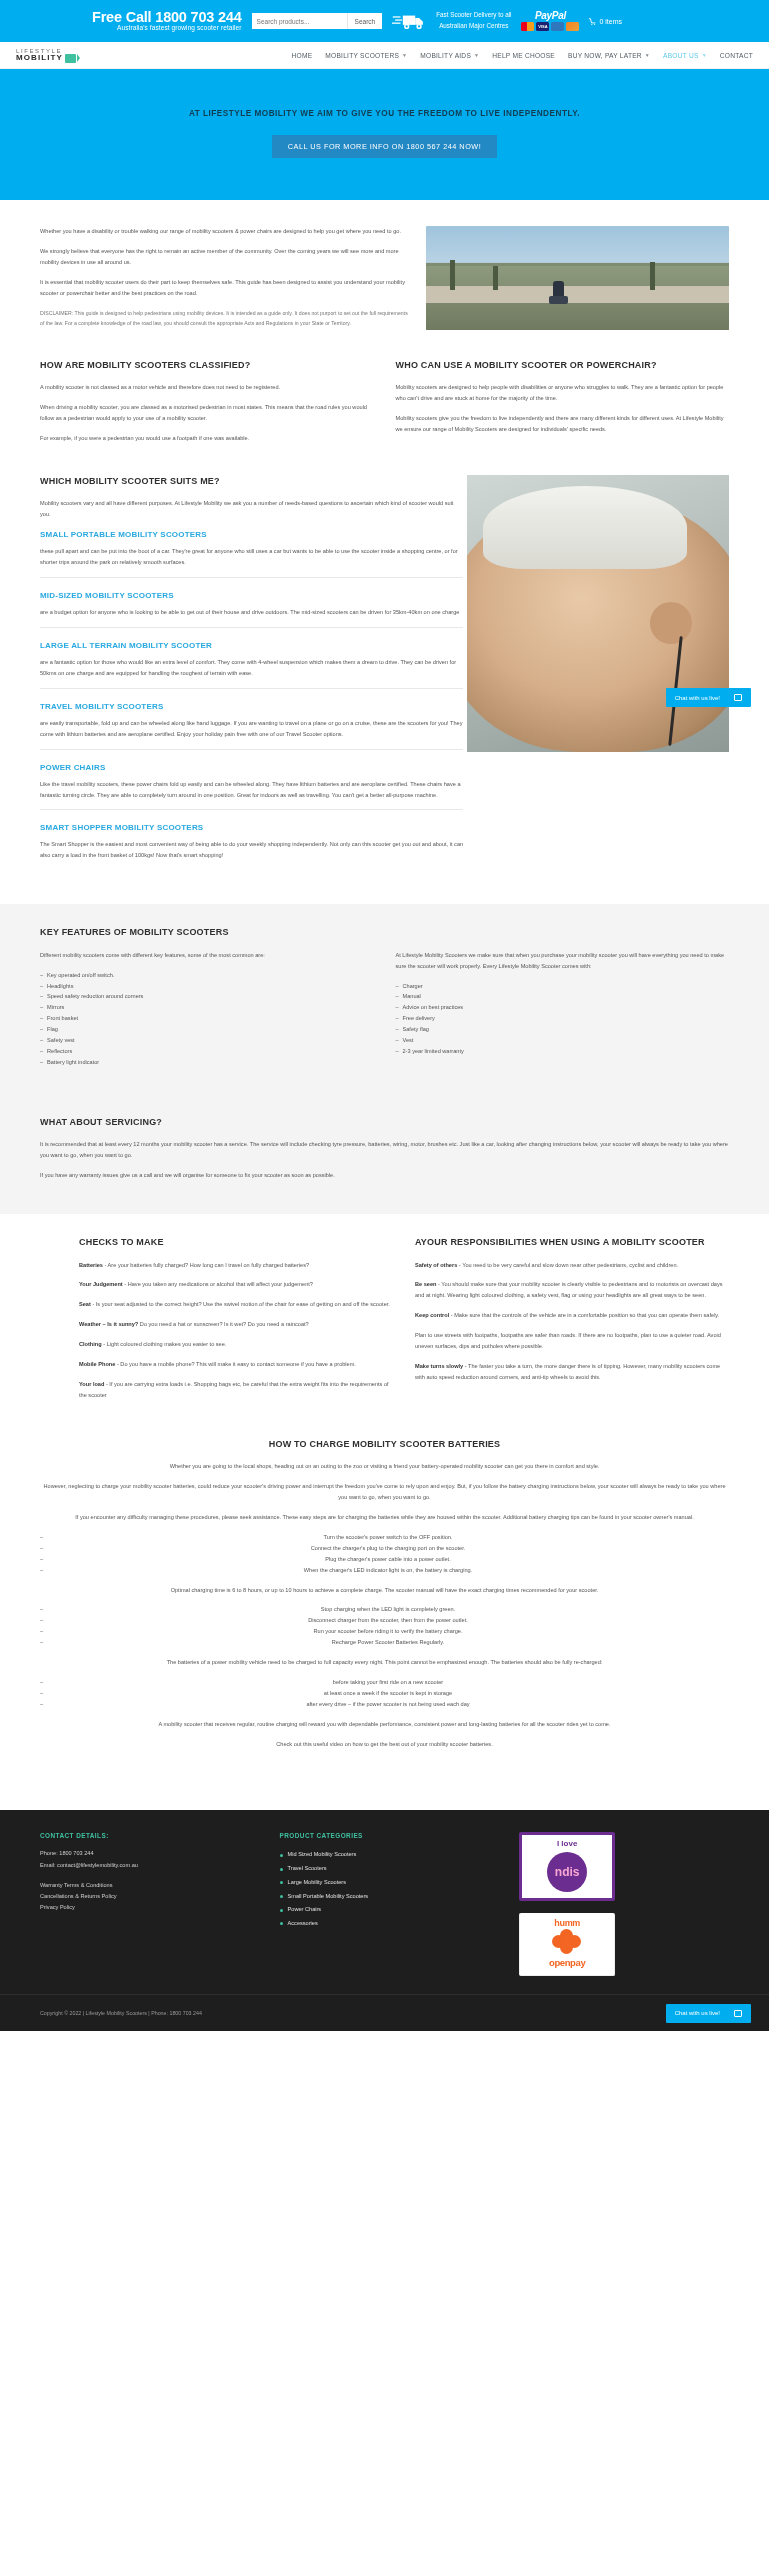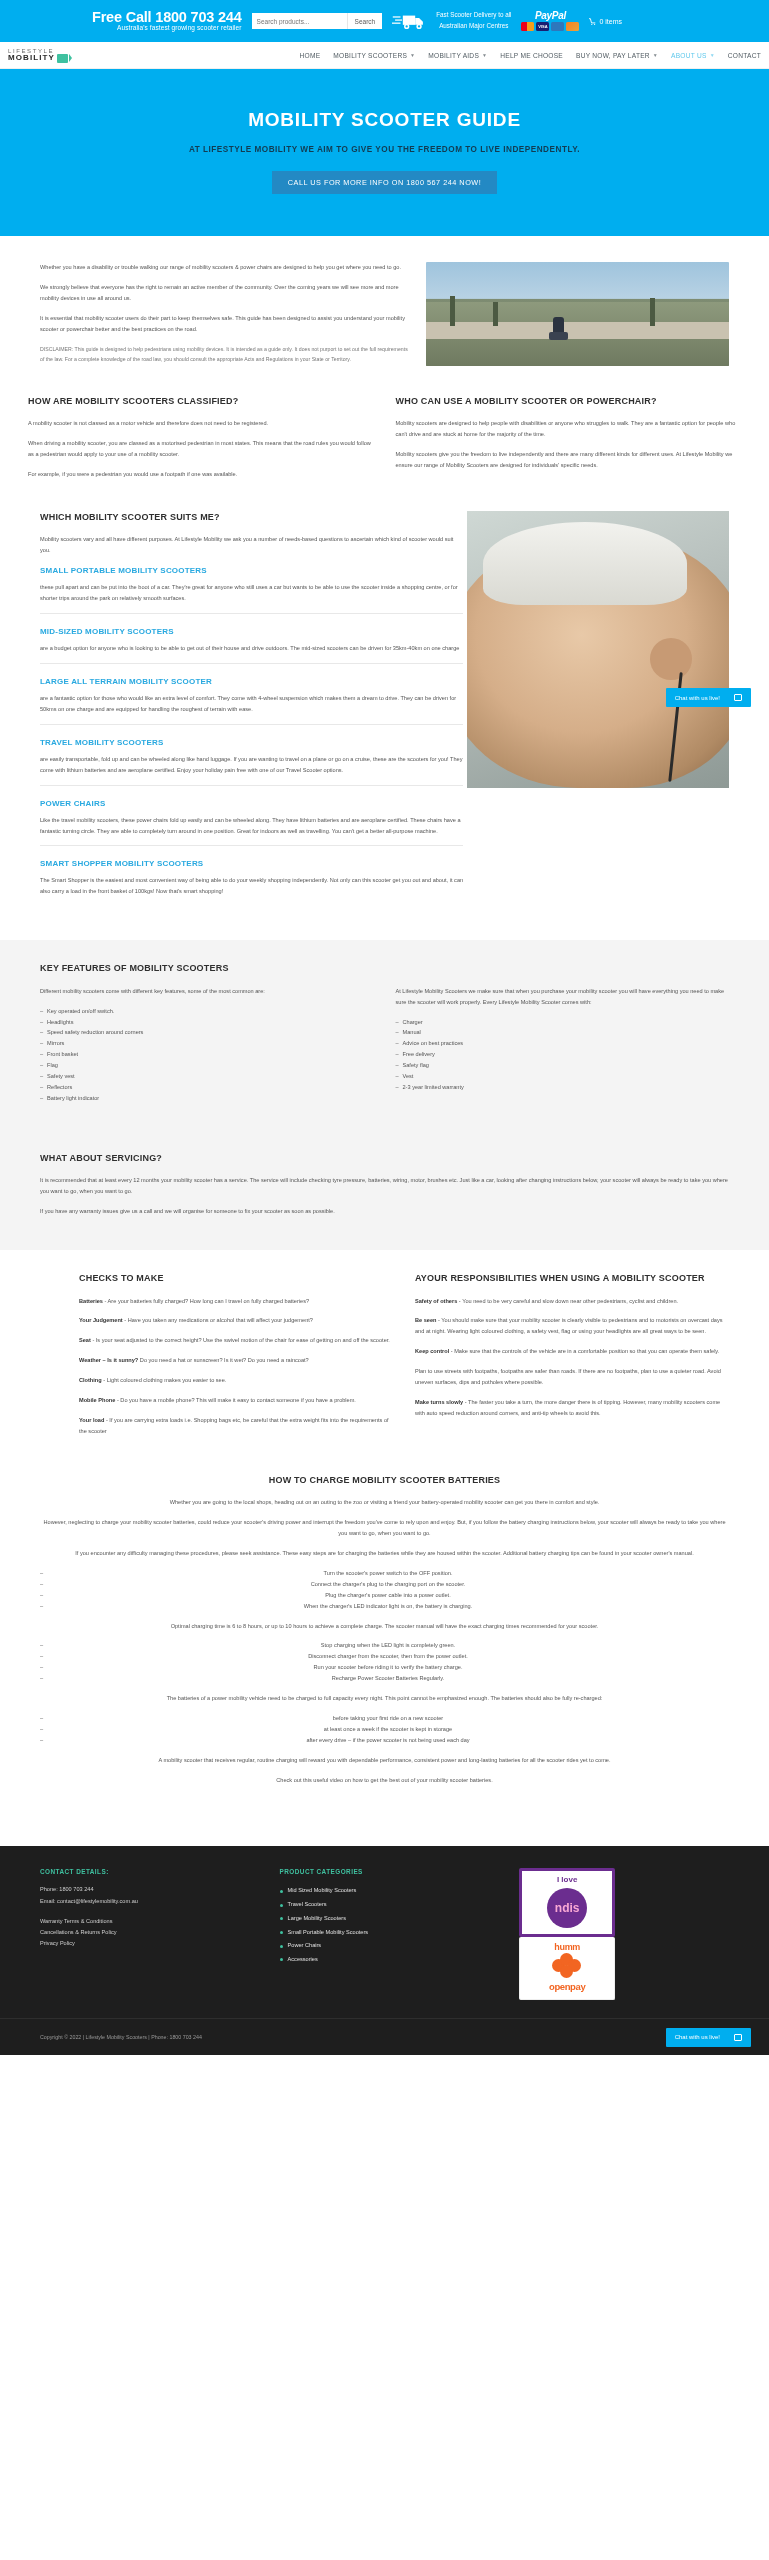--- a/index.html
+++ b/index.html
@@ -58,21 +58,21 @@
   .c-amex { background: #2E77BC; }
   .c-disc { background: linear-gradient(135deg,#F68121,#E8A33D); }
   .cart {
     color: #fff; font-size: 7px; display: flex; align-items: center; gap: 3px;
     white-space: nowrap;
   }
 
   
   .navbar {
     height: 27px; background: #fff; display: flex; align-items: center;
-    padding: 0 8px; border-bottom: 1px solid #f0f0f0;
+    padding: 0 16px; border-bottom: 1px solid #f0f0f0;
   }
   .logo { display: flex; flex-direction: column; line-height: 1; flex: 0 0 auto; }
   .logo-line1 {
     font-size: 6px; letter-spacing: 1.6px; color: #6b6b6b; font-weight: 500;
   }
   .logo-line2 {
     font-size: 8px; letter-spacing: 1.1px; color: #2a2a2a; font-weight: bold;
     display: flex; align-items: center; gap: 2px;
   }
   .logo-mark {
@@ -125,21 +125,21 @@
   .intro-img .figure { position:absolute; left:42%; bottom:30%; width:11px; height:18px;
     background:#2b3340; border-radius:3px 3px 0 0; }
   .intro-img .figure::after { content:""; position:absolute; left:-4px; bottom:-5px;
     width:19px; height:8px; background:#3a4250; border-radius:2px; }
   .intro-img .tree { position:absolute; width:5px; background:#4c5a42; }
 
   h2.sec {
     font-size: 9px; font-weight: bold; color: #2f2f2f; letter-spacing: 0.2px;
     margin-bottom: 10px; line-height: 1.5;
   }
-  .two-col { display: flex; gap: 22px; padding: 22px 28px 0; }
+  .two-col { display: flex; gap: 22px; padding: 22px 40px 0; }
   .two-col > div { flex: 1 1 50%; }
 
   .suits-wrap { display: flex; gap: 4px; padding: 22px 40px 16px; }
   .suits-left { flex: 1 1 58%; }
   .suits-right { flex: 0 0 38%; }
   .photo-man {
     width: 100%; height: 277px; position: relative; overflow: hidden;
     background: linear-gradient(160deg,#cfd8d4 0%, #b7c0bd 40%, #8e9995 100%);
   }
   .photo-man .face {
@@ -199,21 +199,21 @@
   .f-gap { height: 9px; }
   ul.f-list { list-style: none; }
   ul.f-list li {
     color: #e0e0e0; font-size: 5.6px; line-height: 2.45; position: relative; padding-left: 8px;
     cursor: pointer;
   }
   ul.f-list li::before {
     content: ""; position: absolute; left: 0; top: 5.5px;
     width: 3px; height: 3px; background: #3FC1A0; border-radius: 50%;
   }
-  .badges { display: flex; flex-direction: column; gap: 0; width: 96px; }
+  .badges { display: flex; flex-direction: column; gap: 12px; width: 96px; }
   .badge-ndis {
     background: #fff; border: 3px solid #6B2D8F; padding: 5px 6px 6px;
     text-align: center; border-radius: 2px;
   }
   .badge-ndis .i-love { color: #6B2D8F; font-size: 8px; font-weight: bold; line-height: 1.05; }
   .badge-ndis .ndis-circle {
     width: 40px; height: 40px; border-radius: 50%; background: #6B2D8F;
     color: #f9a8d4; font-size: 12px; font-weight: bold; display: flex;
     align-items: center; justify-content: center; margin: 3px auto 0;
   }
@@ -341,21 +341,20 @@
           <span>ABOUT US</span>
           <span class="caret">▼</span>
         </div>
       <div class="nav-item">
           <span>CONTACT</span>
         </div>
     </div>
   </div>
 
   <div class="hero">
-    <h1>MOBILITY SCOOTER GUIDE</h1>
     <div class="hero-sub">AT LIFESTYLE MOBILITY WE AIM TO GIVE YOU THE FREEDOM TO LIVE INDEPENDENTLY.</div>
     <button class="hero-btn">CALL US FOR MORE INFO ON 1800 567 244 NOW!</button>
   </div>
 
   <div class="wrap-intro">
     <div class="intro-text">
       <p class="body">Whether you have a disability or trouble walking our range of mobility scooters &amp; power chairs are designed to help you get where you need to go.</p>
       <p class="body">We strongly believe that everyone has the right to remain an active member of the community. Over the coming years we will see more and more mobility devices in use all around us.</p>
       <p class="body">It is essential that mobility scooter users do their part to keep themselves safe. This guide has been designed to assist you understand your mobility scooter or powerchair better and the best practices on the road.</p>
       <p class="body tiny">DISCLAIMER: This guide is designed to help pedestrians using mobility devices. It is intended as a guide only. It does not purport to set out the full requirements of the law. For a complete knowledge of the road law, you should consult the appropriate Acts and Regulations in your State or Territory.</p>

